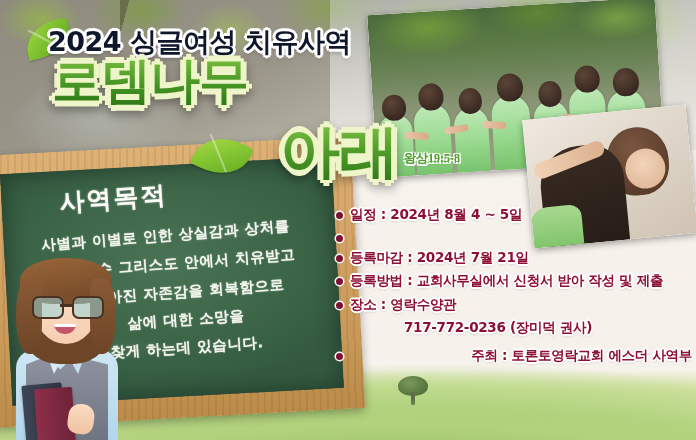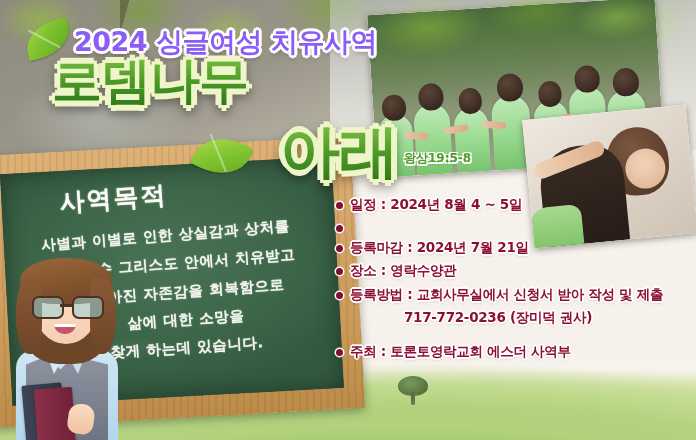--- a/index.html
+++ b/index.html
@@ -264,22 +264,22 @@
     background:rgba(255,255,255,.38);transform:rotate(42deg);transform-origin:left center;
   }
   .leaf-tl{left:25px;top:22px;width:46px;height:34px;transform:rotate(-14deg);}
   .leaf-tl .blade{border-radius:78% 12% 78% 0%;}
   .leaf-mid{left:196px;top:136px;width:52px;height:40px;transform:rotate(26deg);}
   .leaf-mid .blade{border-radius:78% 10% 78% 4%;
     background:linear-gradient(140deg,#b6e04f 0%,#84c633 48%,#5ca31c 100%);}
 
   
   .title-sub{
-    position:absolute;left:74px;top:24px;
-    font-size:27px;font-weight:bold;color:#8b5cf6;
+    position:absolute;left:48px;top:24px;
+    font-size:27px;font-weight:bold;color:#0f172a;
     letter-spacing:-.5px;white-space:nowrap;
     text-shadow:
       -2px -2px 0 #fff, 2px -2px 0 #fff, -2px 2px 0 #fff, 2px 2px 0 #fff,
       -3px 0 0 #fff, 3px 0 0 #fff, 0 -3px 0 #fff, 0 3px 0 #fff,
       0 4px 4px rgba(0,0,0,.30);
   }
   .title-main{
     position:absolute;left:52px;top:58px;
     font-size:50px;font-weight:bold;line-height:.94;
     letter-spacing:-1px;white-space:nowrap;
@@ -300,25 +300,26 @@
     -webkit-text-fill-color:transparent;
     filter:drop-shadow(-3px -3px 0 #eef5c8) drop-shadow(3px -3px 0 #eef5c8)
            drop-shadow(-3px 3px 0 #eef5c8) drop-shadow(3px 3px 0 #eef5c8)
            drop-shadow(0 4px 5px rgba(0,0,0,.33));
   }
   .scripture{
     position:absolute;left:404px;top:150px;
     font-size:12px;font-weight:bold;color:#4f9c29;white-space:nowrap;
     text-shadow:-1.5px -1.5px 0 #fff,1.5px -1.5px 0 #fff,-1.5px 1.5px 0 #fff,1.5px 1.5px 0 #fff,
       0 2px 2px rgba(0,0,0,.25);
+    font-family:Liberation Serif, serif;
   }
 
   
   .info{
-    position:absolute;left:336px;top:196px;width:356px;
+    position:absolute;left:336px;top:206px;width:356px;
   }
   .info-row{
     display:flex;align-items:flex-start;margin-bottom:6.5px;
   }
   .info-row.cont{margin-left:0;}
   .bullet{
     flex:0 0 auto;width:7px;height:7px;border-radius:50%;
     background:#7d1030;margin-top:6px;margin-right:7px;
     box-shadow:0 0 0 1.5px #fff;
   }
@@ -326,21 +327,21 @@
   .info-text{
     font-size:13.5px;font-weight:bold;color:#8d0f33;
     line-height:1.25;letter-spacing:-.3px;white-space:nowrap;
     text-shadow:
       -1.3px -1.3px 0 #fff, 1.3px -1.3px 0 #fff,
       -1.3px 1.3px 0 #fff, 1.3px 1.3px 0 #fff,
       -1.8px 0 0 #fff, 1.8px 0 0 #fff, 0 -1.8px 0 #fff, 0 1.8px 0 #fff,
       0 2px 3px rgba(0,0,0,.22);
   }
   .info-text.indent{margin-left:54px;}
-  .info-row.gap{margin-top:17px;}
+  .info-row.gap{margin-top:11px;justify-content:space-between;}
 </style>
 </head>
 <body>
 
 <div class="poster">
 
   <div class="bg-tree"></div>
   <div class="bg-sky"></div>
   <div class="bg-cream"></div>
   <div class="bg-hill">
@@ -442,25 +443,25 @@
     </div>
     <div class="info-row">
       <span class="bullet"></span>
     </div>
     <div class="info-row">
       <span class="bullet"></span>
       <span class="info-text">등록마감 : 2024년 7월 21일</span>
     </div>
     <div class="info-row">
       <span class="bullet"></span>
+      <span class="info-text">등록방법 : 교회사무실에서 신청서 받아 작성 및 제출</span>
+    </div>
+    <div class="info-row">
+      <span class="bullet"></span>
       <span class="info-text">장소 : 영락수양관</span>
-    </div>
-    <div class="info-row">
-      <span class="bullet"></span>
-      <span class="info-text">등록방법 : 교회사무실에서 신청서 받아 작성 및 제출</span>
     </div>
     <div class="info-row cont">
       <span class="bullet ghost"></span>
       <span class="info-text indent">717-772-0236 (장미덕 권사)</span>
     </div>
     <div class="info-row gap">
       <span class="bullet"></span>
       <span class="info-text">주최 : 토론토영락교회 에스더 사역부</span>
     </div>
   </div>

